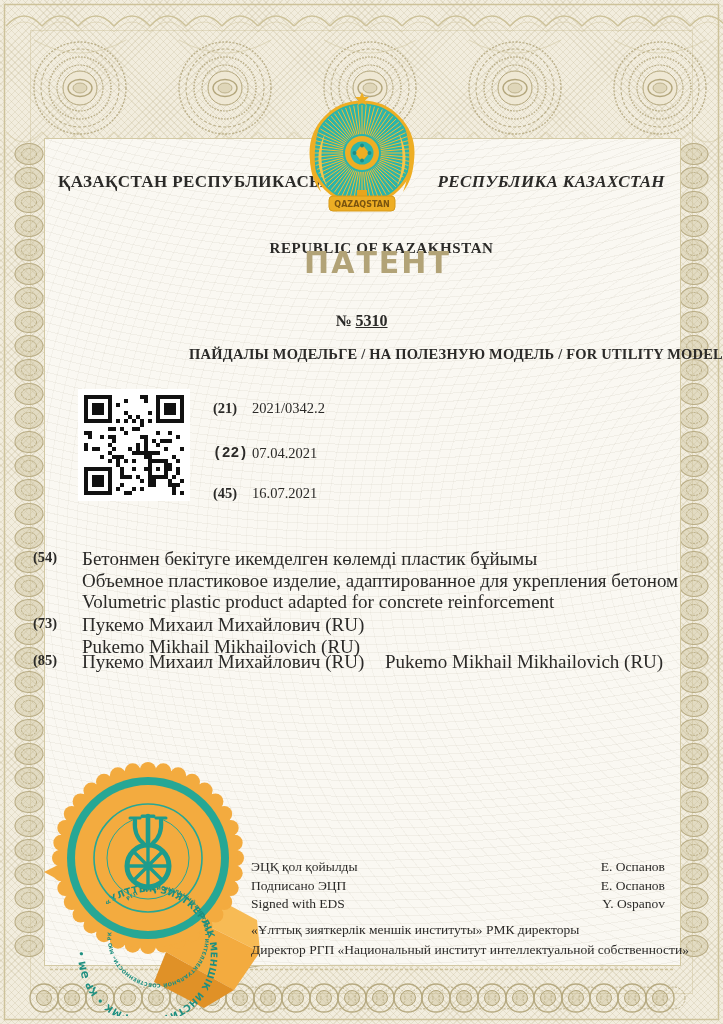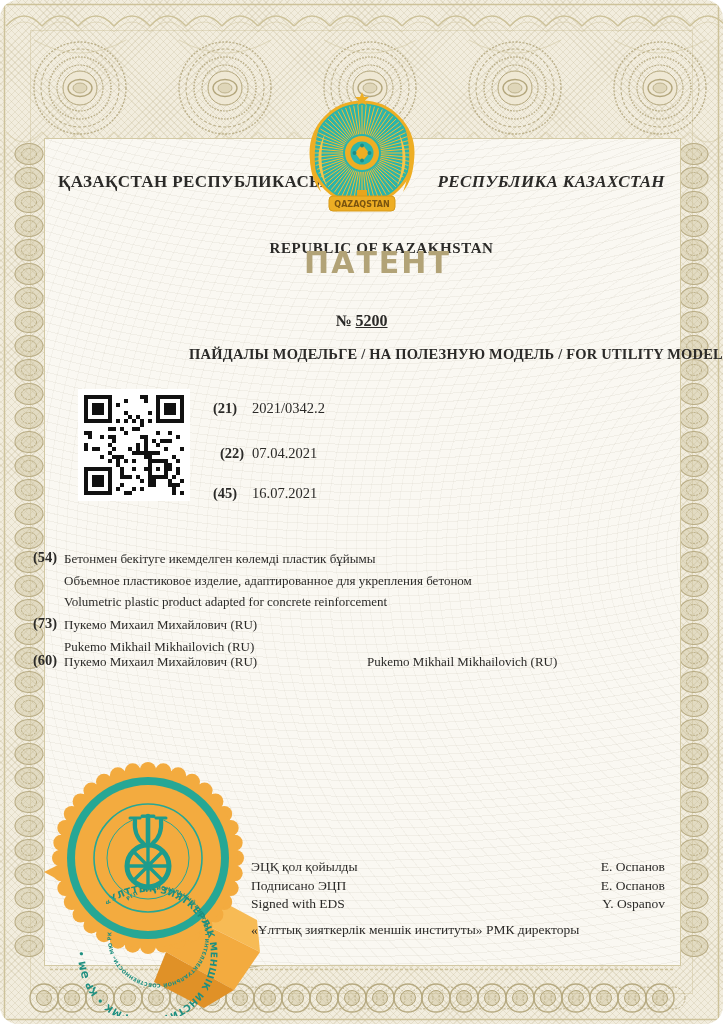--- a/index.html
+++ b/index.html
@@ -4,21 +4,20 @@
 <style>
   html,body{margin:0;padding:0;}
   .page{
     position:relative; width:723px; height:1024px; overflow:hidden;
     background-color:#f2edde;
     background-image:
       repeating-linear-gradient(45deg, rgba(179,166,124,.20) 0 1px, transparent 1px 5px),
       repeating-linear-gradient(-45deg, rgba(179,166,124,.20) 0 1px, transparent 1px 5px);
     font-family:"Liberation Serif","DejaVu Serif",serif;
     color:#2b2a28;
-    border-radius:18px;
   }
   #border-svg{position:absolute;left:0;top:0;z-index:1;pointer-events:none;}
   .content{
     position:absolute; left:44px; top:138px; width:635px; height:826px; z-index:2;
     background-color:#faf8f2;
     background-image:
       repeating-radial-gradient(circle at 50% -120%, rgba(185,178,158,.14) 0 1px, transparent 1px 8px),
       repeating-radial-gradient(circle at 120% 50%, rgba(185,178,158,.10) 0 1px, transparent 1px 10px);
     border:1px solid #d3c9a4;
   }
@@ -27,21 +26,21 @@
   .country-en{font-weight:bold;font-size:15px;letter-spacing:.6px;text-align:center;width:100%;}
   .doc-title{width:100%;text-align:center;color:#b2a377;
     font-family:"DejaVu Sans","Liberation Sans",sans-serif;
     font-weight:bold;font-size:30px;line-height:31px;letter-spacing:2px;padding-left:16px;}
   .number-line{width:100%;text-align:center;font-size:16px;font-weight:bold;}
   .number-line .u{text-decoration:underline;}
   .kind-line{width:100%;text-align:right;font-size:14.5px;font-weight:bold;letter-spacing:.2px;}
   .qr-box{background:#ffffff;width:112px;height:112px;display:flex;align-items:center;justify-content:center;}
   .inid-label{font-weight:bold;font-size:14.5px;}
   .inid-value{font-size:14.5px;}
-  .field-lines{font-size:13px;line-height:21.5px;}
+  .field-lines{font-size:19px;line-height:21.5px;margin-left:18px;}
   .sig{font-size:13.5px;line-height:18.5px;}
   .sig-right{text-align:right;}
   .dir{font-size:13.5px;line-height:19.5px;white-space:nowrap;}
   #emblem-svg,#seal-svg{position:absolute;z-index:3;}
 </style>
 </head>
 <body>
 
 <div class="page">
 
@@ -410,21 +409,21 @@
   </svg>
 
   <div class="abs country-en" style="top:240px; z-index:3;padding-left:20px;">REPUBLIC OF KAZAKHSTAN</div>
 
   <div class="abs doc-title" style="top:247px; z-index:3;">
     <div>ПАТЕНТ</div>
   </div>
 
   <div class="abs number-line" style="top:312px; z-index:3;">
     <span>№</span>
-    <span class="u">5200</span>
+    <span class="u">5310</span>
   </div>
 
   <div class="abs kind-line" style="top:346px; z-index:3;">ПАЙДАЛЫ МОДЕЛЬГЕ / НА ПОЛЕЗНУЮ МОДЕЛЬ / FOR UTILITY MODEL</div>
 
   <div class="abs qr-box" style="left:78px; top:389px; z-index:3;">
     <svg id="qr-svg" width="100" height="100" viewBox="0 0 25 25" shape-rendering="crispEdges">
         <rect x="0" y="0" width="25" height="25" fill="#fff"></rect>
         <rect x="14" y="0" width="1" height="1" fill="#111"></rect>
         <rect x="15" y="0" width="1" height="1" fill="#111"></rect>
         <rect x="10" y="1" width="1" height="1" fill="#111"></rect>
@@ -550,40 +549,40 @@
         <rect x="2" y="20" width="3" height="3" fill="#111"></rect>
         <rect x="16" y="16" width="5" height="5" fill="#111"></rect>
         <rect x="17" y="17" width="3" height="3" fill="#fff"></rect>
         <rect x="18" y="18" width="1" height="1" fill="#111"></rect>
       </svg>
   </div>
 
   <div class="abs inid-label" style="left:213px; top:400px; z-index:3;">(21)</div>
   <div class="abs inid-value" style="left:252px; top:400px; z-index:3;">2021/0342.2</div>
 
-  <div class="abs inid-label" style="left:220px; top:445px; z-index:3;">(22)</div>
+  <div class="abs inid-label" style="left:213px; top:445px; z-index:3;font-family:Liberation Mono, monospace;">(22)</div>
   <div class="abs inid-value" style="left:252px; top:445px; z-index:3;">07.04.2021</div>
 
   <div class="abs inid-label" style="left:213px; top:485px; z-index:3;">(45)</div>
   <div class="abs inid-value" style="left:252px; top:485px; z-index:3;text-align:right;">16.07.2021</div>
 
   <div class="abs inid-label" style="left:33px; top:549px; z-index:3;">(54)</div>
   <div class="abs field-lines" style="left:64px; top:548px; z-index:3;">
     <div>Бетонмен бекітуге икемделген көлемді пластик бұйымы</div>
     <div>Объемное пластиковое изделие, адаптированное для укрепления бетоном</div>
     <div>Volumetric plastic product adapted for concrete reinforcement</div>
   </div>
 
   <div class="abs inid-label" style="left:33px; top:615px; z-index:3;">(73)</div>
   <div class="abs field-lines" style="left:64px; top:614px; z-index:3;">
     <div>Пукемо Михаил Михайлович (RU)</div>
     <div>Pukemo Mikhail Mikhailovich (RU)</div>
   </div>
 
-  <div class="abs inid-label" style="left:33px; top:652px; z-index:3;">(60)</div>
+  <div class="abs inid-label" style="left:33px; top:652px; z-index:3;">(85)</div>
   <div class="abs field-lines" style="left:64px; top:651px; z-index:3;">Пукемо Михаил Михайлович (RU)</div>
   <div class="abs field-lines" style="left:367px; top:651px; z-index:3;">Pukemo Mikhail Mikhailovich (RU)</div>
 
   <svg id="seal-svg" style="left:36px; top:754px;" width="232" height="262" viewBox="0 0 232 262">
     <polygon points="8,118 56,94 56,144" fill="#f3ab3f"></polygon>
     <polygon points="150,128 221,166 224,198 152,162" fill="#f7bb55"></polygon>
     <polygon points="152,162 224,198 198,236 130,198" fill="#f3ab3f"></polygon>
     <polygon points="130,198 198,236 168,254 118,228" fill="#e09127"></polygon>
     <g id="seal-scallop">
         <circle cx="200" cy="104" r="8" fill="#f3ab3f"></circle>
@@ -654,15 +653,16 @@
     <div>Signed with EDS</div>
   </div>
   <div class="abs sig sig-right" style="right:58px; top:858px; z-index:3;margin-left:35px;">
     <div>Е. Оспанов</div>
     <div>Е. Оспанов</div>
     <div>Y. Ospanov</div>
   </div>
 
   <div class="abs dir" style="left:251px; top:920px; z-index:3;">
     <div>«Ұлттық зияткерлік меншік институты» РМК директоры</div>
+    <div>Директор РГП «Национальный институт интеллектуальной собственности»</div>
   </div>
 
 </div>
 
 </body></html>

